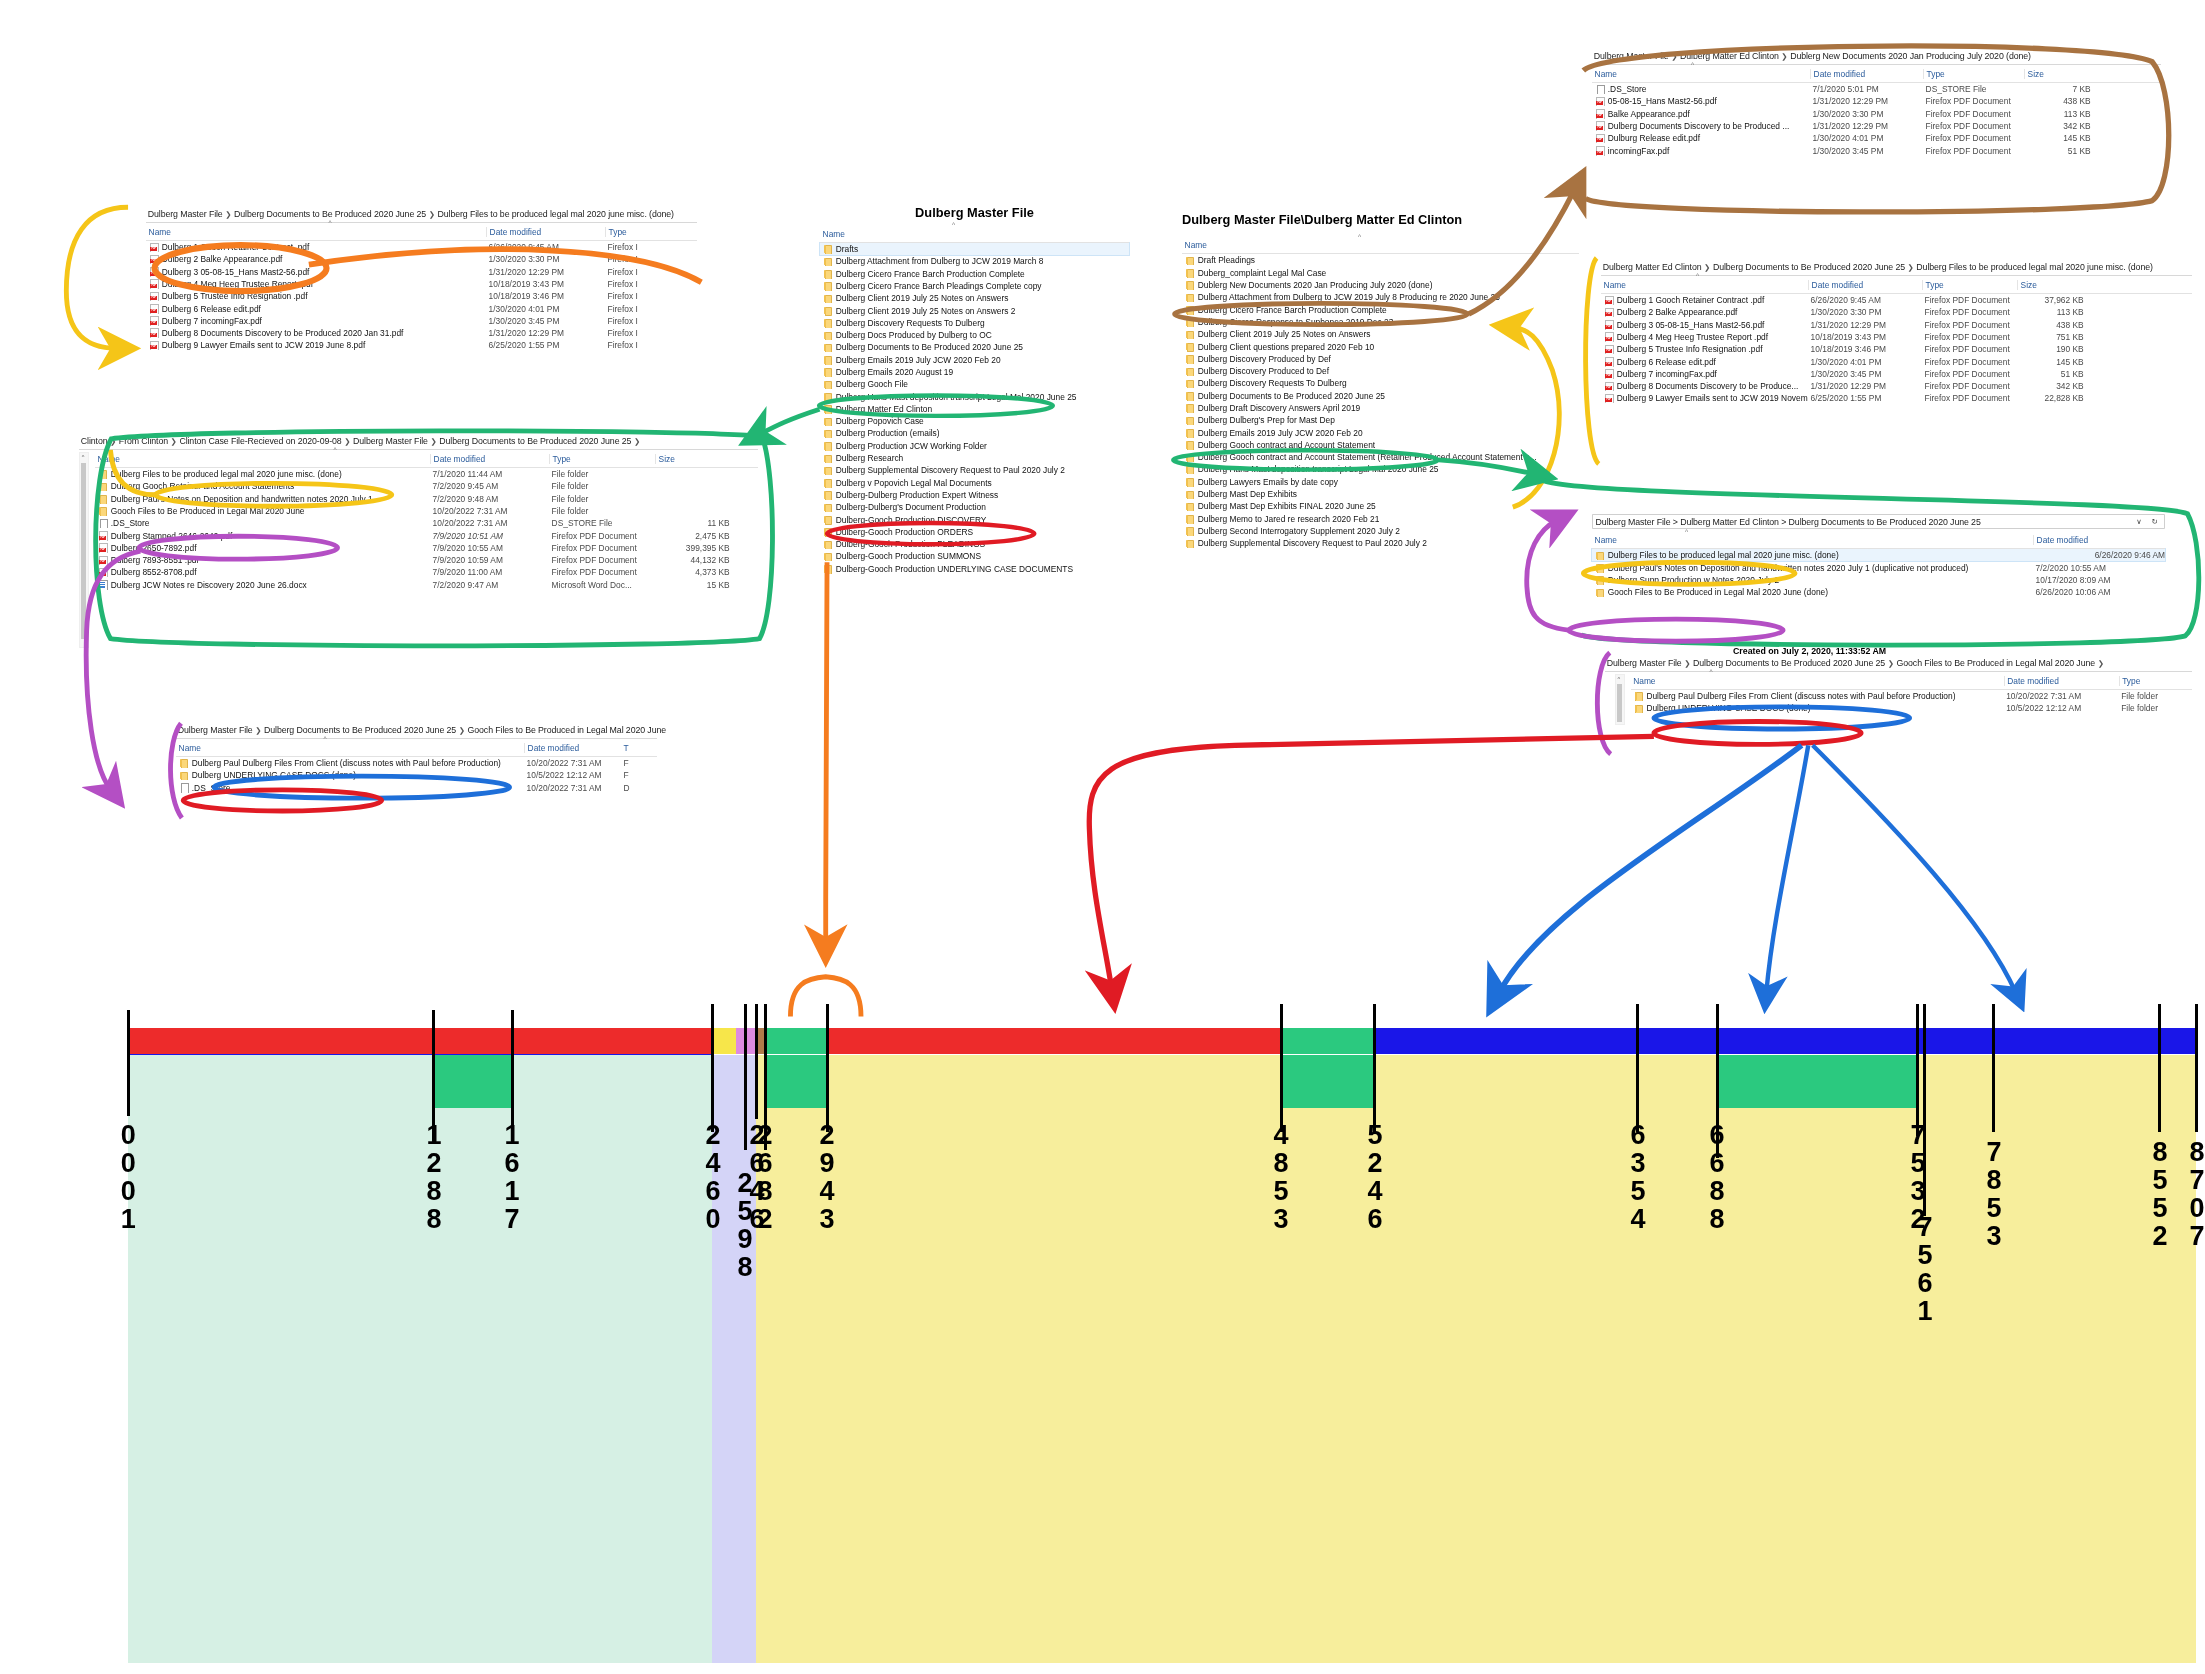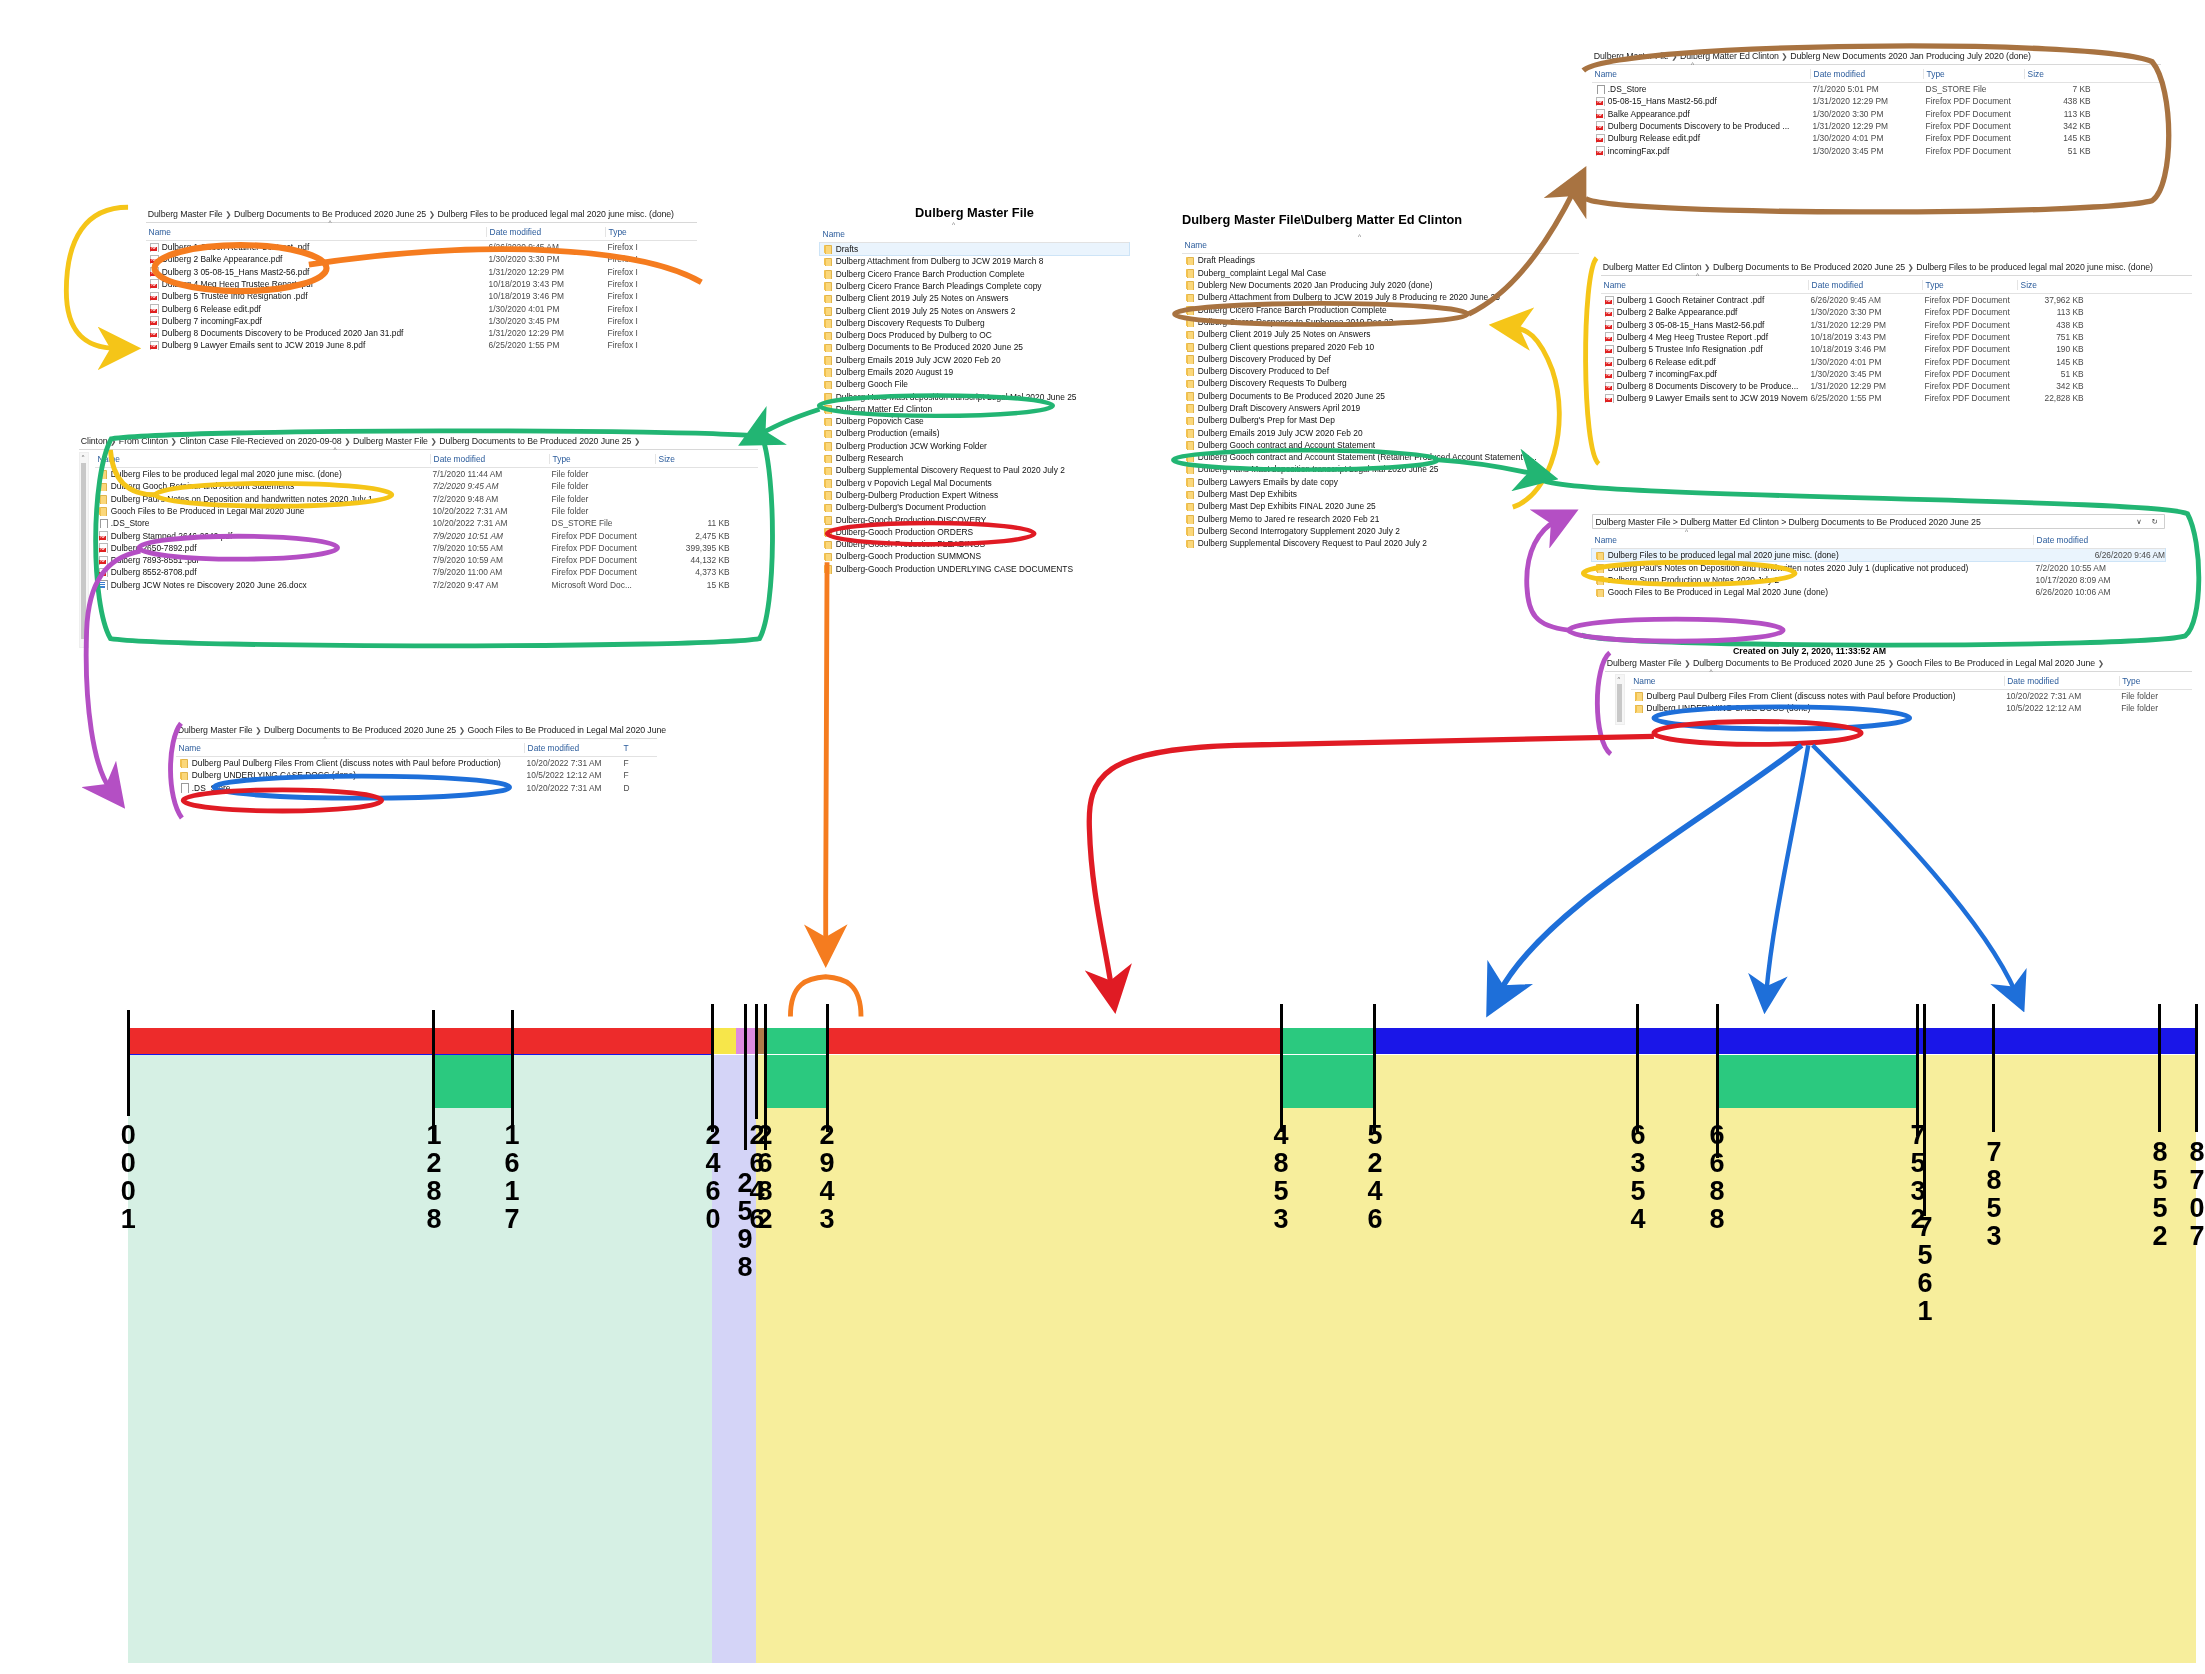--- a/index.html
+++ b/index.html
@@ -220,21 +220,21 @@
               </span>
               <span class="cell date" style="width: 119px;">7/1/2020 11:44 AM</span>
               <span class="cell type" style="width: 106px;">File folder</span>
               <span class="cell size" style="width: 79px;"></span>
             </div>
             <div class="row">
               <span class="cell" style="width: 335px; display: flex; align-items: center;">
                 <span class="ic folder"></span>
                 <span>Dulberg Gooch Retainer and Account Statements</span>
               </span>
-              <span class="cell date" style="width: 119px; font-style: italic;">7/2/2020 9:45 AM</span>
+              <span class="cell date" style="width: 119px;">7/2/2020 9:45 AM</span>
               <span class="cell type" style="width: 106px;">File folder</span>
               <span class="cell size" style="width: 79px;"></span>
             </div>
             <div class="row">
               <span class="cell" style="width: 335px; display: flex; align-items: center;">
                 <span class="ic folder"></span>
                 <span>Dulberg Paul's Notes on Deposition and handwritten notes 2020 July 1</span>
               </span>
               <span class="cell date" style="width: 119px;">7/2/2020 9:48 AM</span>
               <span class="cell type" style="width: 106px;">File folder</span>

